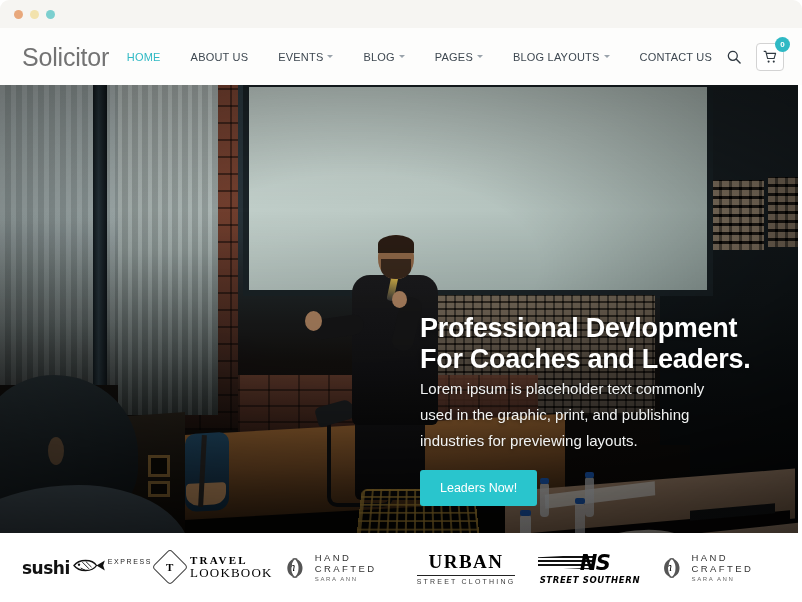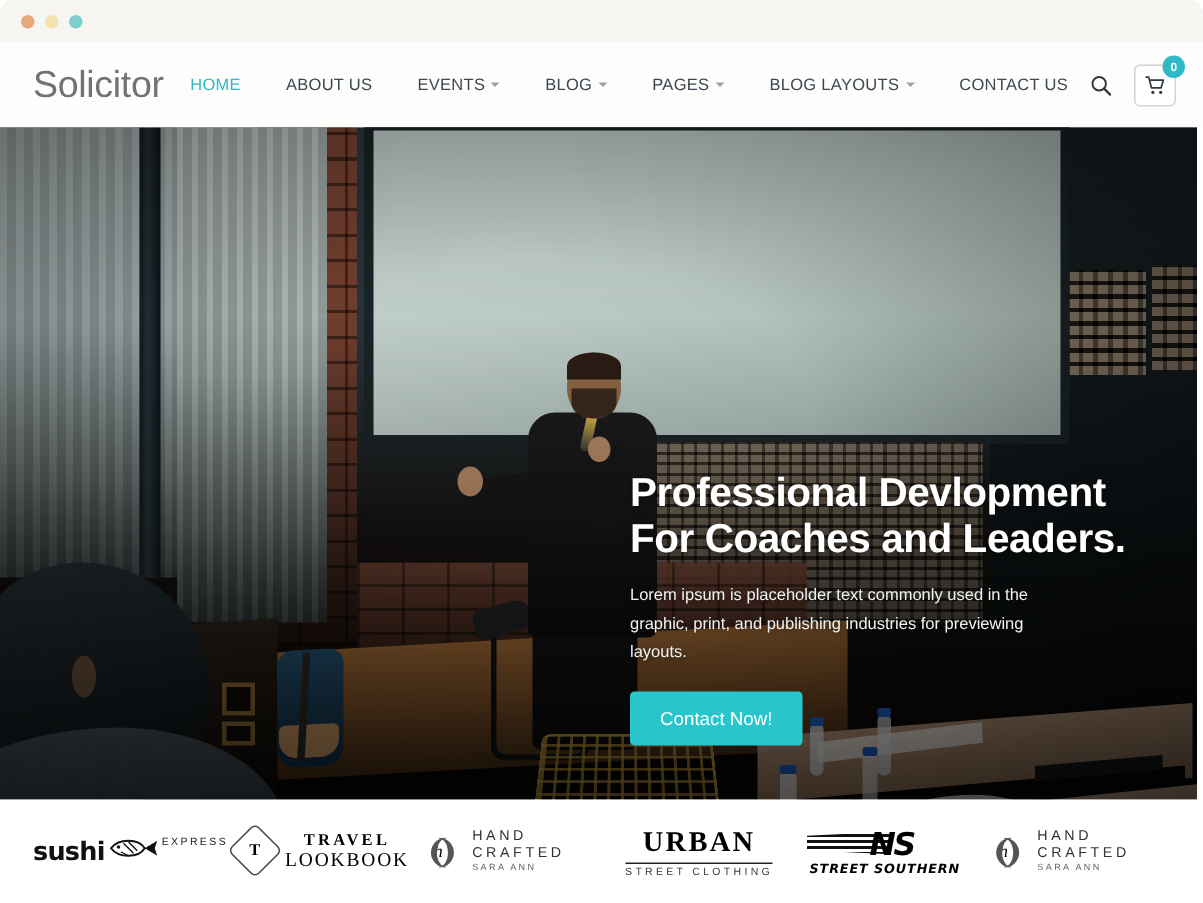--- a/index.html
+++ b/index.html
@@ -365,22 +365,21 @@
     position: absolute; left: 420px; top: 228px; width: 340px;
     z-index: 5;
   }
   .hero-title {
     font-size: 27px; line-height: 1.16; font-weight: 700;
     color: #ffffff; letter-spacing: -0.3px;
     text-shadow: 0 1px 6px rgba(0,0,0,.45);
     white-space: pre-line;
   }
   .hero-sub {
-    margin-top: 12px;
-    font-size: 11px; line-height: 1.75; color: #f0f2f2;
+    font-size: 15px; line-height: 1.75; color: #f0f2f2;
     text-shadow: 0 1px 4px rgba(0,0,0,.5);
     max-width: 290px;
   }
   .cta {
     display: inline-block; margin-top: 16px;
     background: #29c5cd; color: #ffffff;
     font-size: 12.5px;
     padding: 11px 20px; border: none; border-radius: 3px;
     cursor: pointer;
   }
@@ -408,21 +407,21 @@
   
   .tl-wrap { display: flex; align-items: center; gap: 7px; }
   .tl-badge {
     width: 26px; height: 26px; border: 1px solid #444;
     transform: rotate(45deg);
     display: flex; align-items: center; justify-content: center;
     border-radius: 4px;
   }
   .tl-badge span { transform: rotate(-45deg); font-family: "Liberation Serif", serif; font-size: 11px; font-weight: bold; }
   .tl-txt { font-family: "Liberation Serif", serif; line-height: 1.15; }
-  .tl-1 { font-size: 11px; letter-spacing: 2.2px; font-weight: bold; text-align: center; }
+  .tl-1 { font-size: 11px; letter-spacing: 2.2px; font-weight: bold; }
   .tl-2 { font-size: 13px; letter-spacing: 1.2px; }
 
   
   .hc-wrap { display: flex; align-items: center; gap: 8px; }
   .hc-emblem { position: relative; width: 34px; height: 30px; display: flex; align-items: center; justify-content: center; }
   .hc-laurel { position: absolute; font-size: 22px; color: #555; }
   .hc-h { font-family: "Liberation Serif", serif; font-style: italic; font-size: 12px; }
   .hc-txt { line-height: 1.2; text-align: left; }
   .hc-1 { font-size: 9.5px; letter-spacing: 2.4px; color: #333; }
   .hc-2 { font-size: 6px; letter-spacing: 1.6px; color: #666; margin-top: 2px; }
@@ -568,21 +567,21 @@
       <div class="aud-ear"></div>
       <div class="aud-body"></div>
 
       <div class="vignette"></div>
     </div>
 
     <div class="hero-copy">
       <div class="hero-title">Professional Devlopment
 For Coaches and Leaders.</div>
       <div class="hero-sub">Lorem ipsum is placeholder text commonly used in the graphic, print, and publishing industries for previewing layouts.</div>
-      <button class="cta">Contact Now!</button>
+      <button class="cta">Leaders Now!</button>
     </div>
   </div>
 
   <div class="logos">
 
     <div class="logo-cell">
       <div class="sushi-wrap">
         <div class="sushi-word">sushi</div>
         <svg width="34" height="15" viewBox="0 0 40 18">
           <path d="M2 9 C8 1, 24 1, 29 9 C24 17, 8 17, 2 9 Z" fill="none" stroke="#111" stroke-width="1.6"></path>

